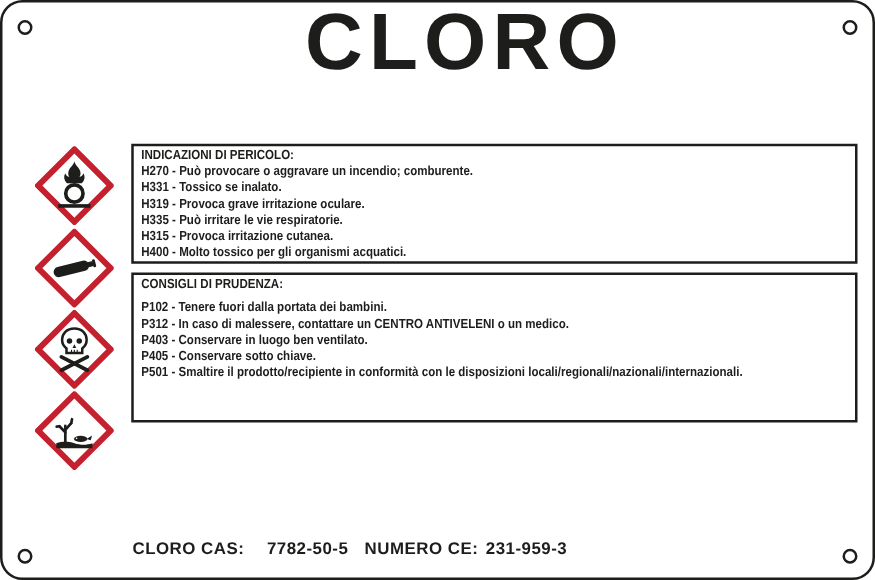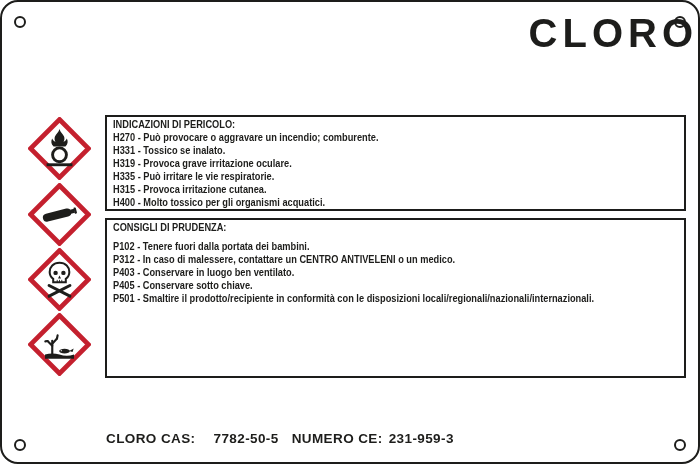--- a/index.html
+++ b/index.html
@@ -20,36 +20,36 @@
     position:absolute;width:8px;height:8px;background:#fff;
     border:2px solid var(--ink);border-radius:50%;
   }
   .screw.tl{left:12px;top:14px}
   .screw.tr{right:12px;top:14px}
   .screw.bl{left:12px;bottom:11px}
   .screw.br{right:12px;bottom:11px}
 
   .title{
     position:absolute;top:4px;left:0;right:0;margin:0;
-    text-align:right;font-size:40px;line-height:54px;font-weight:bold;
+    text-align:center;font-size:64px;line-height:54px;font-weight:bold;
     letter-spacing:5px;color:var(--ink);padding-left:44px;
   }
 
   .picto{position:absolute;left:26px;width:63px;height:63px;}
   .picto.p1{top:115px}
   .picto.p2{top:181px}
   .picto.p3{top:246px}
   .picto.p4{top:311px}
 
   .box{
     position:absolute;left:103px;width:581px;box-sizing:border-box;
     border:2px solid var(--ink);background:#fff;padding:1px 6px 0 6px;
   }
   .box.hazard{top:113px;height:96px;}
-  .box.precaution{top:216px;height:160px;}
+  .box.precaution{top:216px;height:120px;}
 
   .stmt{
     font-weight:bold;font-size:10.5px;line-height:13px;
     white-space:nowrap;transform:scaleX(0.88);transform-origin:0 50%;
     color:var(--ink);
   }
   .stmt.gap-top{margin-top:6px;}
 
   .footer{
     position:absolute;left:104px;top:429px;white-space:nowrap;

